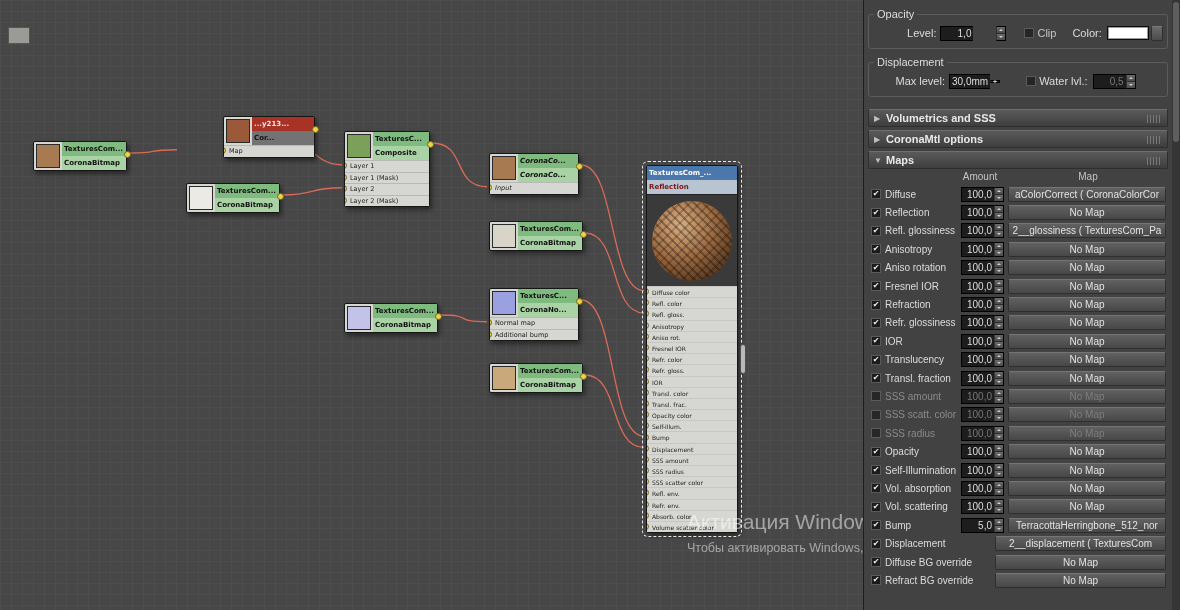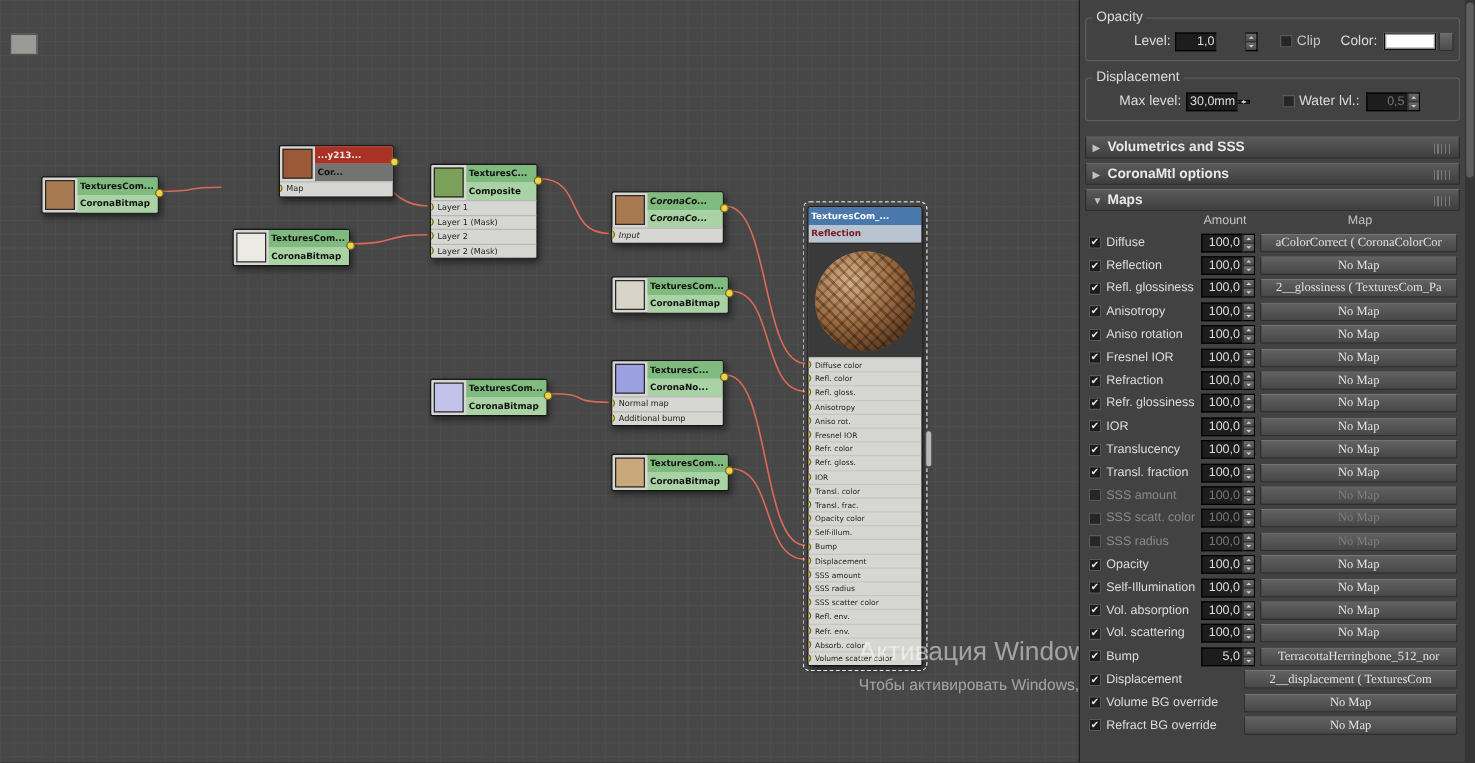--- a/index.html
+++ b/index.html
@@ -72,21 +72,21 @@
   .h-amount{position:absolute;left:92px;width:48px;text-align:center}
   .h-map{position:absolute;left:145px;width:158px;text-align:center}
   #map-rows{position:relative}
   .map-row{display:flex;align-items:center;height:18.4px;padding-left:7px;font-size:10px;color:#dcdcdc}
   .map-row .mlabel{flex:1;padding-left:4px;white-space:nowrap;overflow:hidden}
   .map-row .spin{margin-right:4px}
   .map-row.disabled{color:#8a8a8a}
   .map-row.disabled .mapbtn{color:#7e7e7e}
   .mapbtn{width:158px;height:15px;margin-right:6px;background:linear-gradient(#616161,#474747);
     border:1px solid #2f2f2f;border-top-color:#757575;border-radius:2px;color:#e2e2e2;font-size:10px;
-    font-family:Liberation Serif, serif;white-space:nowrap;overflow:hidden;text-overflow:ellipsis;padding:0 3px}
+    font-family:Liberation Sans, sans-serif;white-space:nowrap;overflow:hidden;text-overflow:ellipsis;padding:0 3px}
   .mapbtn.wide{width:171px}
   .scrollbar{position:absolute;left:1172px;top:0;width:8px;height:610px;background:#353535;z-index:5}
   .scroll-thumb{position:absolute;left:1px;top:2px;width:6px;height:140px;background:#5e5e5e;border-radius:3px}
 
   
   .watermark{position:absolute;left:687px;top:510px;color:rgba(255,255,255,.5);z-index:20;pointer-events:none;white-space:nowrap}
   .wm1{font-size:21px}
   .wm2{font-size:12.5px;margin-top:7px}
 </style>
 </head>
@@ -546,21 +546,21 @@
           </span>
           <button class="mapbtn">TerracottaHerringbone_512_nor</button>
         </div>
         <div class="map-row">
           <span class="cb">✔</span>
           <span class="mlabel">Displacement</span>
           <button class="mapbtn wide">2__displacement ( TexturesCom</button>
         </div>
         <div class="map-row">
           <span class="cb">✔</span>
-          <span class="mlabel">Volume BG override</span>
+          <span class="mlabel">Diffuse BG override</span>
           <button class="mapbtn wide">No Map</button>
         </div>
         <div class="map-row">
           <span class="cb">✔</span>
           <span class="mlabel">Refract BG override</span>
           <button class="mapbtn wide">No Map</button>
         </div>
       </div>
   </div>
 

